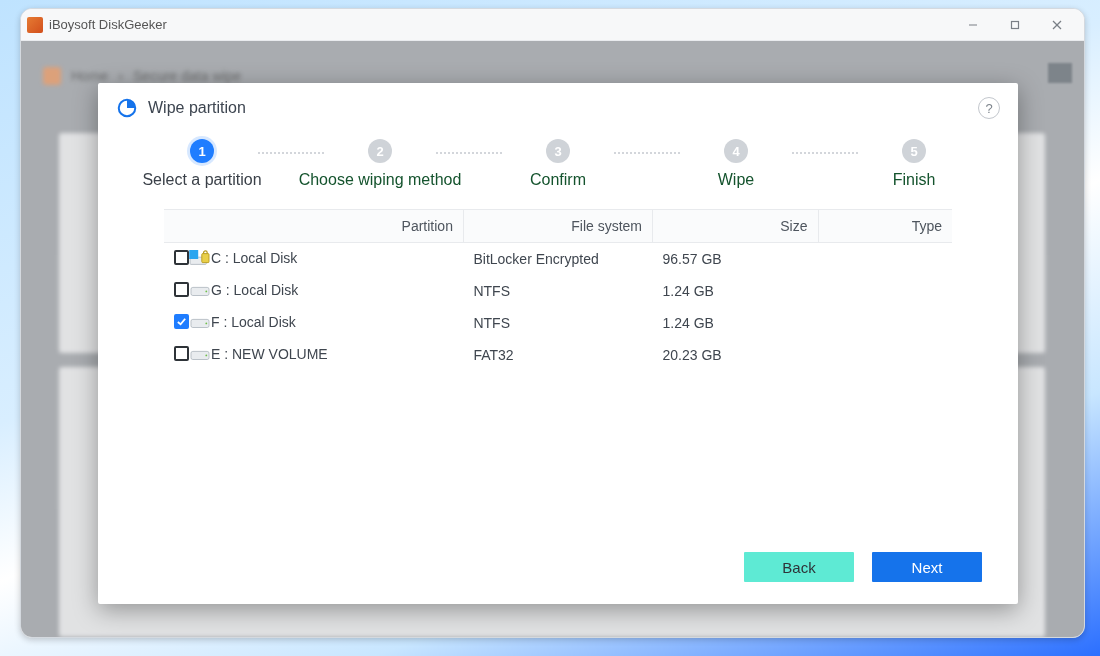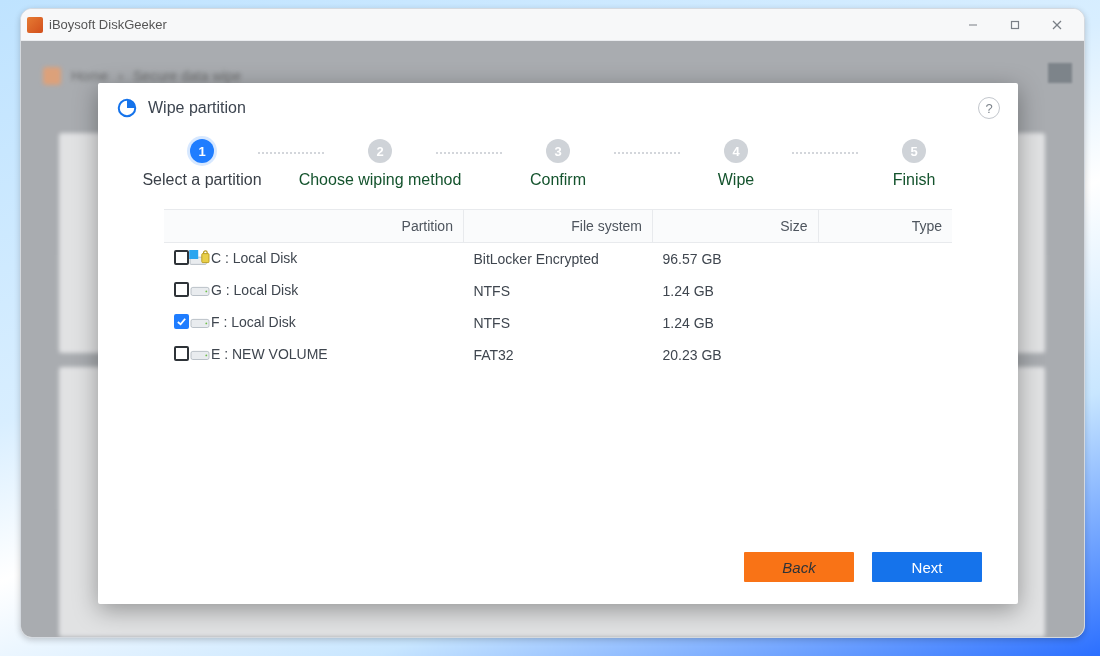--- a/index.html
+++ b/index.html
@@ -123,21 +123,21 @@
   .disk-icon svg { width:22px; height:18px; }
 
   .modal-footer {
     display:flex; justify-content:flex-end; gap:18px;
     padding:14px 36px 22px 18px;
   }
   .btn {
     width:110px; height:30px; display:flex; align-items:center; justify-content:center;
     font-size:15px; cursor:pointer; border:none; border-radius:1px;
   }
-  .btn-secondary { background:#f97316; color:#2e3338;font-style:italic; }
+  .btn-secondary { background:#5eead4; color:#2e3338; }
   .btn-primary { background:#1573eb; color:#ffffff; font-weight:500; }
 </style>
 </head>
 <body>
 
 <div class="app-window">
   <div class="titlebar">
     <span class="app-icon"></span>
     <span>iBoysoft DiskGeeker</span>
     <span class="spacer"></span>

